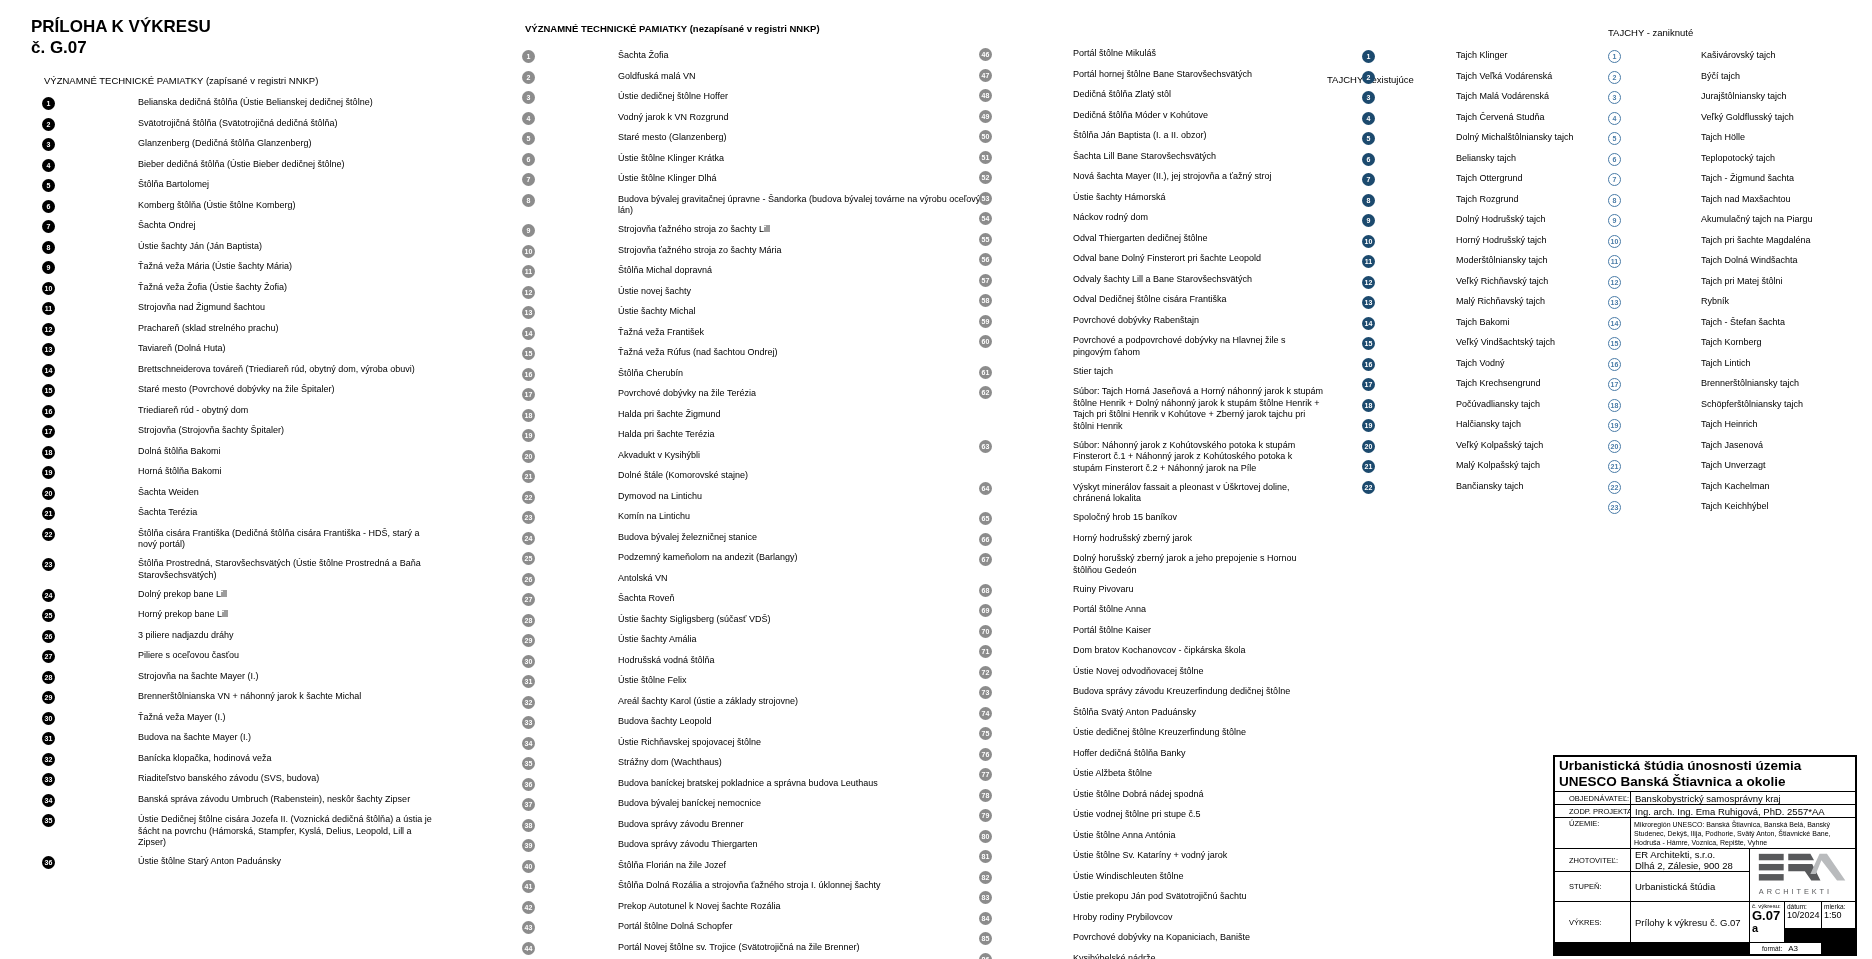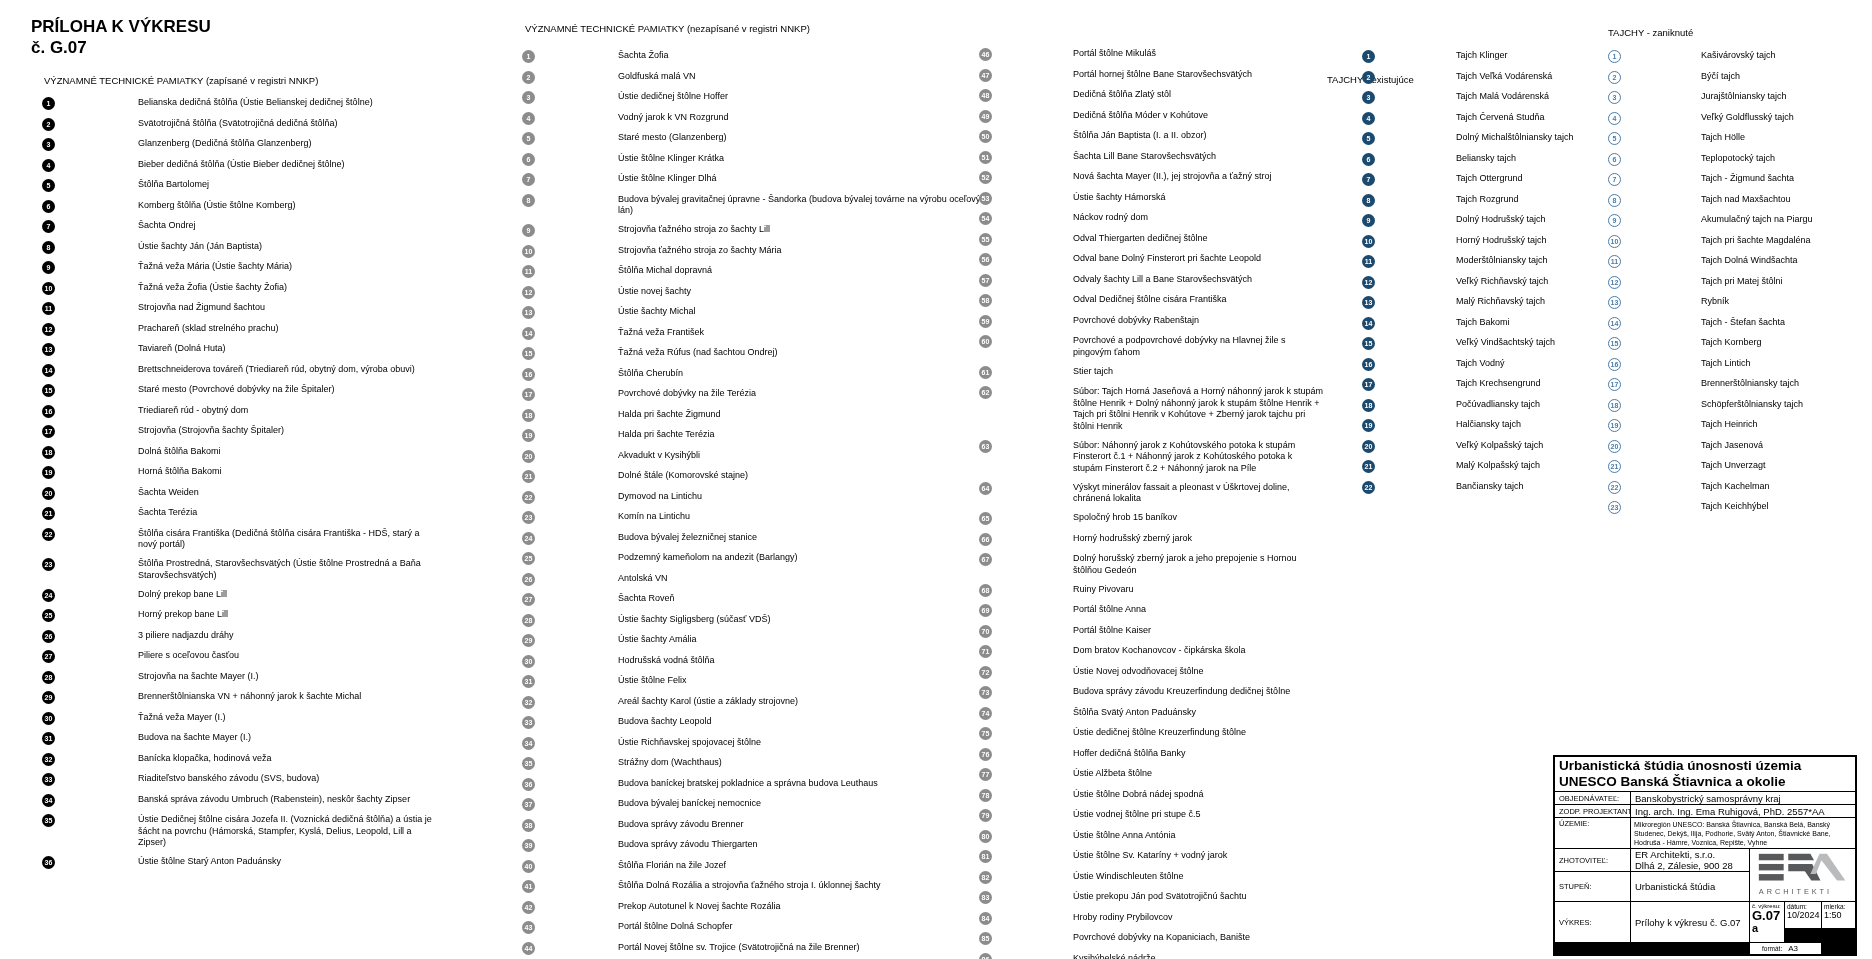--- a/index.html
+++ b/index.html
@@ -36,21 +36,21 @@
     position:absolute; left:1553px; top:755px;
     display:grid; background:#000; gap:1px; border:2px solid #000;
     grid-template-columns:75px 118px 34px 36px 33px;
     grid-template-rows:34px 12px 12px 30px 22px 29px 26px 13px;
   }
   .tb > div { background:#fff; overflow:hidden; }
   .tb-title {
     grid-column:1 / -1; grid-row:1;
     font-size:13.5px; font-weight:bold; line-height:16px; padding:1px 4px;
   }
-  .tb-label { font-size:7.5px; padding:1px 4px; display:flex; align-items:center; white-space:nowrap; }
+  .tb-label { font-size:7.5px; padding:1px 14px; display:flex; align-items:center; white-space:nowrap; }
   .tb-val   { font-size:9.5px; padding:1px 4px; display:flex; align-items:center; }
   .tb-val-sm{ font-size:7px; line-height:9px; padding:2px 3px; }
   .tb-val-2l{ font-size:9.5px; line-height:11.5px; padding:2px 4px; display:flex; flex-direction:column; justify-content:center; }
   .tb-bold  { font-weight:normal; }
   .span-val { grid-column:2 / -1; }
   .logo-cell { grid-column:3 / -1; grid-row:5 / 7; display:flex; align-items:center; justify-content:center; }
   .stamp { display:flex; flex-direction:column; padding:1px 2px; }
   .stamp .s-label { font-size:6.5px; }
   .stamp .s-value { font-size:9px; text-align:right; padding-right:18px; }
   .cislo { display:flex; flex-direction:column; align-items:flex-start; padding:1px 2px; }
@@ -248,21 +248,21 @@
         <span class="num num-black">35</span>
         <span class="txt">Ústie Dedičnej štôlne cisára Jozefa II. (Voznická dedičná štôlňa) a ústia je šácht na povrchu (Hámorská, Stampfer, Kyslá, Delius, Leopold, Lill a Zipser)</span>
       </div>
 
       <div class="row">
         <span class="num num-black">36</span>
         <span class="txt">Ústie štôlne Starý Anton Paduánsky</span>
       </div>
     </div>
 
-  <div class="hdr" style="left:525px; top:23px;">VÝZNAMNÉ TECHNICKÉ PAMIATKY (nezapísané v registri NNKP)</div>
+  <div class="hdr" style="left:525px; top:23px;font-weight:bold;">VÝZNAMNÉ TECHNICKÉ PAMIATKY (nezapísané v registri NNKP)</div>
   <div class="list c2" style="left:522px; top:50px;">
 
       <div class="row">
         <span class="num num-gray">1</span>
         <span class="txt">Šachta Žofia</span>
       </div>
 
       <div class="row">
         <span class="num num-gray">2</span>
         <span class="txt">Goldfuská malá VN</span>

